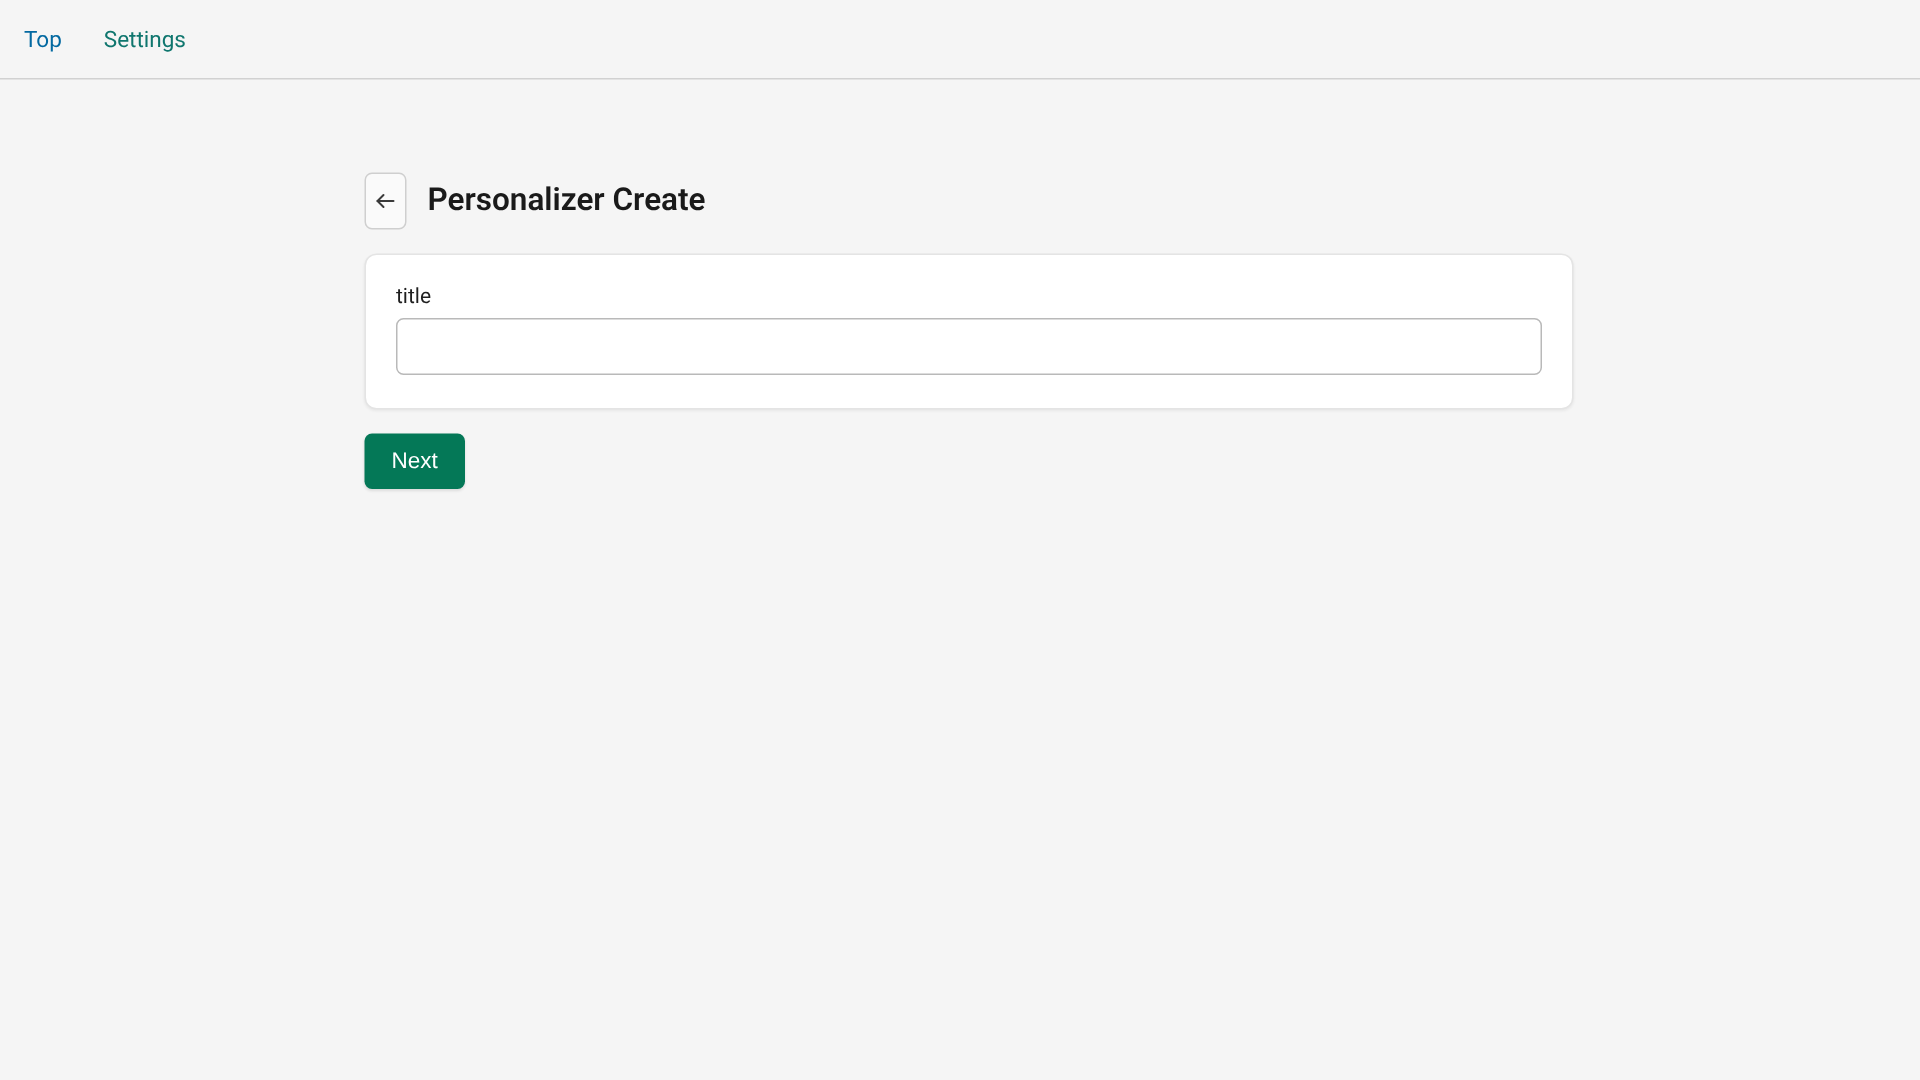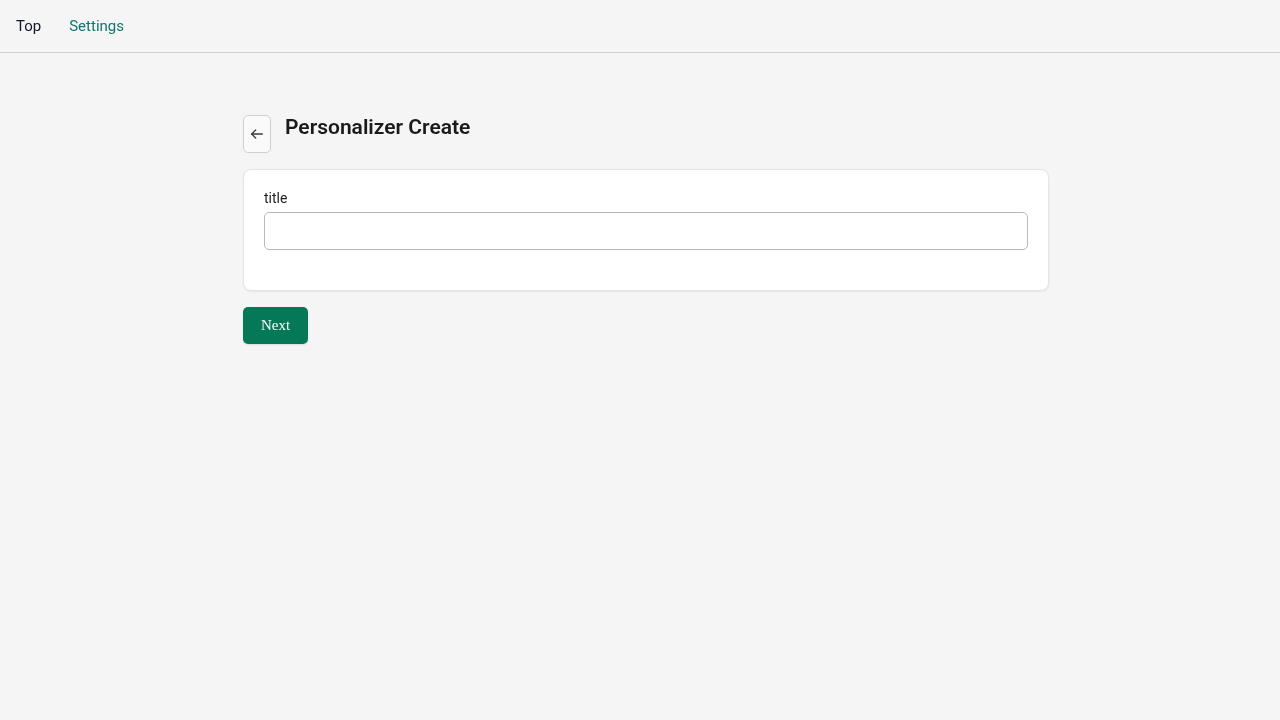--- a/index.html
+++ b/index.html
@@ -22,34 +22,34 @@
       border-bottom: 1px solid #d1d1d1;
       padding: 0 16px;
     }
     .nav-item {
       font-size: 15px;
       color: #0f766e;
       margin-right: 28px;
       cursor: pointer;
     }
     .nav-item.active {
-      color: #0f172a;
+      color: #0369a1;
     }
     .content {
       padding: 62px 0 0 0;
       display: flex;
       justify-content: flex-start;
     }
     .container {
       margin-left: 243px;
       width: 806px;
     }
     .header-row {
       display: flex;
-      align-items: flex-start;
+      align-items: center;
       margin-bottom: 16px;
     }
     .back-button {
       width: 28px;
       height: 38px;
       border: 1px solid #cfcfcf;
       border-radius: 5px;
       background: #fafafa;
       display: flex;
       align-items: center;
@@ -69,21 +69,21 @@
     .page-title {
       font-size: 21px;
       font-weight: 600;
       color: #1a1a1a;
     }
     .card {
       background: #ffffff;
       border: 1px solid #e4e4e4;
       border-radius: 8px;
       box-shadow: 0 1px 2px rgba(0,0,0,0.06);
-      padding: 20px 20px 40px 20px;
+      padding: 20px 20px 22px 20px;
       margin-bottom: 16px;
     }
     .field-label {
       font-size: 14px;
       color: #1f1f1f;
       display: block;
       margin-bottom: 6px;
     }
     .text-input {
       width: 100%;
@@ -97,21 +97,20 @@
     }
     .next-button {
       background: #047857;
       color: #ffffff;
       border: none;
       border-radius: 5px;
       font-size: 15px;
       padding: 10px 18px;
       cursor: pointer;
       box-shadow: 0 1px 2px rgba(0,0,0,0.1);
-      font-family: Liberation Serif, serif;
     }
   </style>
 </head>
 <body>
 
 <div class="navbar">
   <span class="nav-item active">Top</span>
   <span class="nav-item">Settings</span>
 </div>
 

